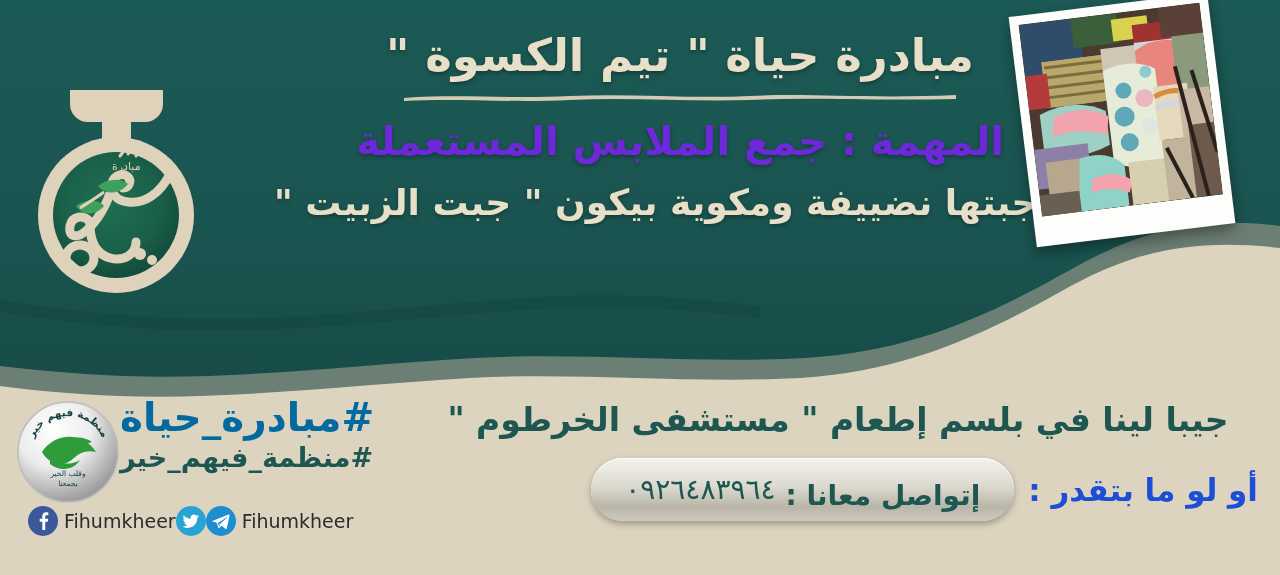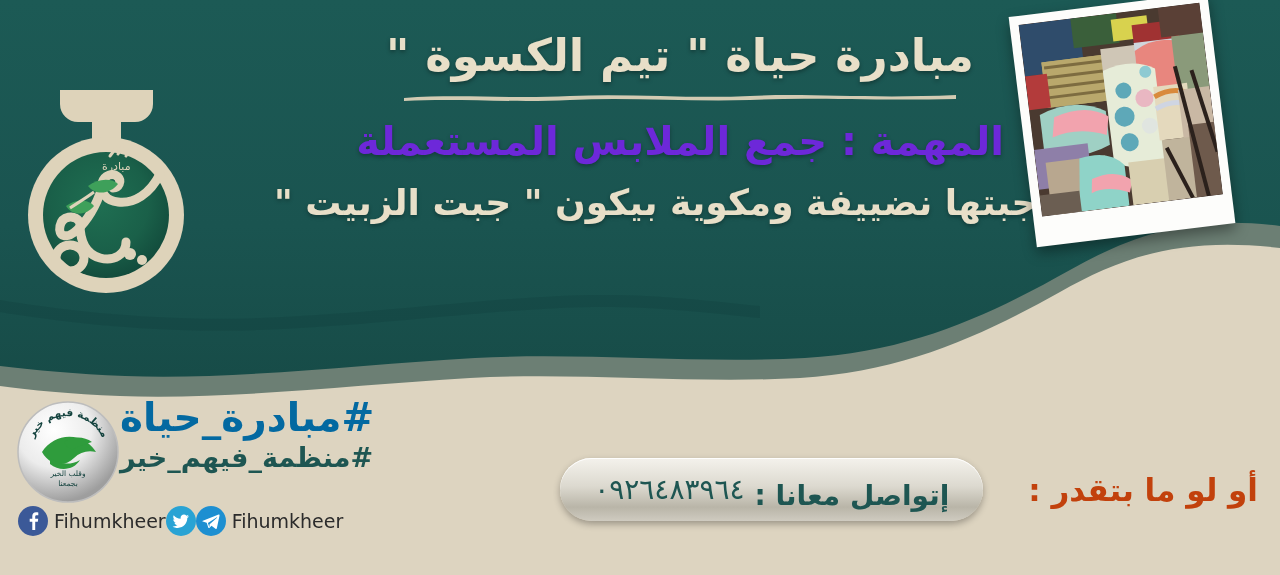--- a/index.html
+++ b/index.html
@@ -20,21 +20,21 @@
     z-index:1;
   }
   .teal-panel{
     position:absolute;left:0;top:0;width:1280px;height:420px;
     z-index:2;
   }
   .teal-shadow svg,.teal-panel svg{display:block;width:1280px;height:420px;}
 
   
   .main-logo{
-    position:absolute;left:14px;top:82px;width:185px;height:215px;z-index:5;
+    position:absolute;left:24px;top:82px;width:185px;height:215px;z-index:5;
   }
   .main-logo svg{display:block;}
 
   
   .headline-block{
     position:absolute;right:180px;top:28px;width:840px;z-index:6;
     text-align:center;direction:rtl;
   }
   .headline-1{
     color:#e8dfc8;
@@ -92,21 +92,21 @@
   .hash-1{
     color:#0369a1;font-size:39px;font-weight:bold;line-height:1.0;
     white-space:nowrap;letter-spacing:-1px;
   }
   .hash-2{
     color:#1e5652;font-size:27px;font-weight:bold;line-height:1.25;
     white-space:nowrap;margin-top:4px;letter-spacing:-.5px;
   }
 
   .socials{
-    position:absolute;left:18px;top:114px;width:420px;
+    position:absolute;left:28px;top:114px;width:420px;
     display:flex;align-items:center;gap:0;
   }
   .soc{display:flex;align-items:center;gap:6px;}
   .soc .ico{width:30px;height:30px;flex:0 0 30px;}
   .soc .ico svg{display:block;}
   .soc .handle{
     color:#2b2b2b;font-size:19px;font-weight:normal;white-space:nowrap;
   }
 
   
@@ -114,21 +114,21 @@
     position:absolute;right:22px;top:8px;width:840px;
     direction:rtl;text-align:center;
     color:#1e5652;font-size:33px;font-weight:bold;
     white-space:nowrap;
   }
   .cta-row{
     position:absolute;right:22px;top:66px;width:840px;
     direction:rtl;display:flex;align-items:center;justify-content:flex-start;gap:14px;
   }
   .cta-row .lead{
-    color:#c2410c;font-size:31px;font-weight:bold;white-space:nowrap;margin-left:31px;
+    color:#1d4ed8;font-size:31px;font-weight:bold;white-space:nowrap;
   }
   .pill{
     background:linear-gradient(180deg,#f4f2ec 0%,#dcd9cf 45%,#b9b5a8 78%,#cfcbc0 100%);
     border-radius:32px;
     padding:9px 34px;
     box-shadow:0 3px 7px rgba(0,0,0,.30), inset 0 1px 0 rgba(255,255,255,.9);
     display:flex;align-items:center;gap:10px;
     white-space:nowrap;
   }
   .pill .ptxt{
@@ -312,20 +312,21 @@
         <span class="ico">
           <svg viewBox="0 0 30 30" xmlns="http://www.w3.org/2000/svg">
             <circle cx="15" cy="15" r="15" fill="#1d8fd1"></circle>
             <path d="M22.6,8.6 L6.9,14.7 c-0.7,0.27 -0.68,0.66 -0.11,0.84 l3.9,1.22 l1.5,4.6 c0.18,0.5 0.09,0.7 0.62,0.7 c0.4,0 0.58,-0.19 0.8,-0.4 c0.14,-0.14 0.97,-0.95 1.9,-1.86 l3.96,2.93 c0.73,0.4 1.25,0.2 1.43,-0.68 l2.6,-12.2 C23.75,8.78 23.07,8.3 22.6,8.6 Z M11.9,16.9 l8.6,-5.42 c0.43,-0.26 0.82,-0.12 0.5,0.17 l-7.37,6.65 l-0.29,3.06 Z" fill="#ffffff"></path>
           </svg>
         </span>
         <span class="handle">Fihumkheer</span>
       </div>
     </div>
 
+    <div class="cta-line">جيبا لينا في بلسم إطعام " مستشفى الخرطوم "</div>
 
     <div class="cta-row">
       <span class="lead">أو لو ما بتقدر :</span>
       <span class="pill">
         <span class="ptxt">إتواصل معانا :</span>
         <span class="pnum">٠٩٢٦٤٨٣٩٦٤</span>
       </span>
     </div>
 
   </div>

